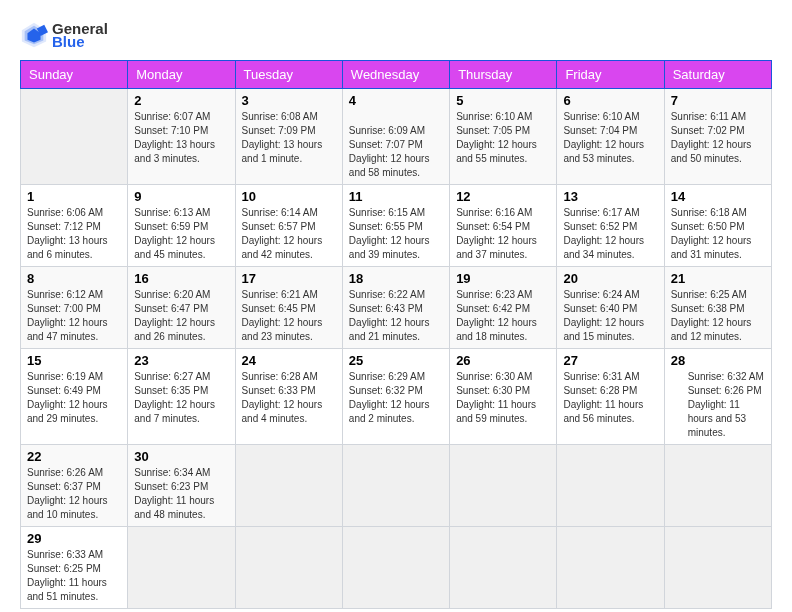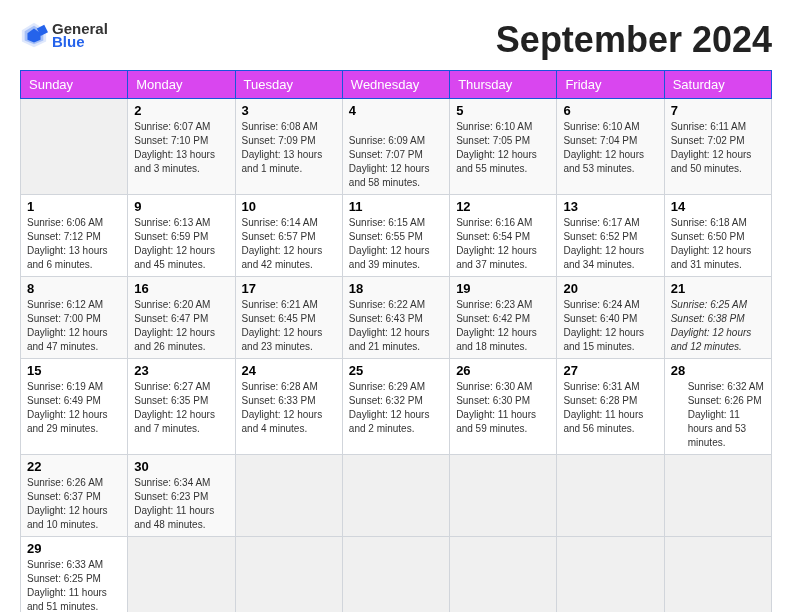--- a/index.html
+++ b/index.html
@@ -90,21 +90,20 @@
       <polygon points="15,5 25,11 25,21 15,25 5,21 5,11" fill="#2563eb" opacity="0.3"></polygon>
       <polygon points="15,8 22,13 22,20 15,23 8,20 8,13" fill="#2563eb"></polygon>
       <polygon points="18,8 26,4 30,12 22,16" fill="#2563eb"></polygon>
     </svg>
     <div>
       <div style="font-size:15px;font-weight:bold;color:#333;">General</div>
       <div style="font-size:15px;font-weight:bold;color:#2563eb;margin-top:-4px;">Blue</div>
     </div>
   </div>
   <div class="title-block">
-    <div class="month-title">September 2024</div>
   </div>
 </div>
 
 <table>
   <thead>
     <tr>
     <th>Sunday</th>
         <th>Monday</th>
         <th>Tuesday</th>
         <th>Wednesday</th>
@@ -229,21 +228,21 @@
 Daylight: 12 hours and 18 minutes.</div>
         </td>
         <td>
           <span class="day-number">20</span>
           <div class="day-info" style="white-space: pre-line;">Sunrise: 6:24 AM
 Sunset: 6:40 PM
 Daylight: 12 hours and 15 minutes.</div>
         </td>
         <td>
           <span class="day-number">21</span>
-          <div class="day-info" style="white-space: pre-line; font-style: italic;">Sunrise: 6:25 AM
+          <div class="day-info" style="white-space: pre-line;">Sunrise: 6:25 AM
 Sunset: 6:38 PM
 Daylight: 12 hours and 12 minutes.</div>
         </td>
       </tr>
       <tr>
         <td>
           <span class="day-number">15</span>
           <div class="day-info" style="white-space: pre-line;">Sunrise: 6:19 AM
 Sunset: 6:49 PM
 Daylight: 12 hours and 29 minutes.</div>

